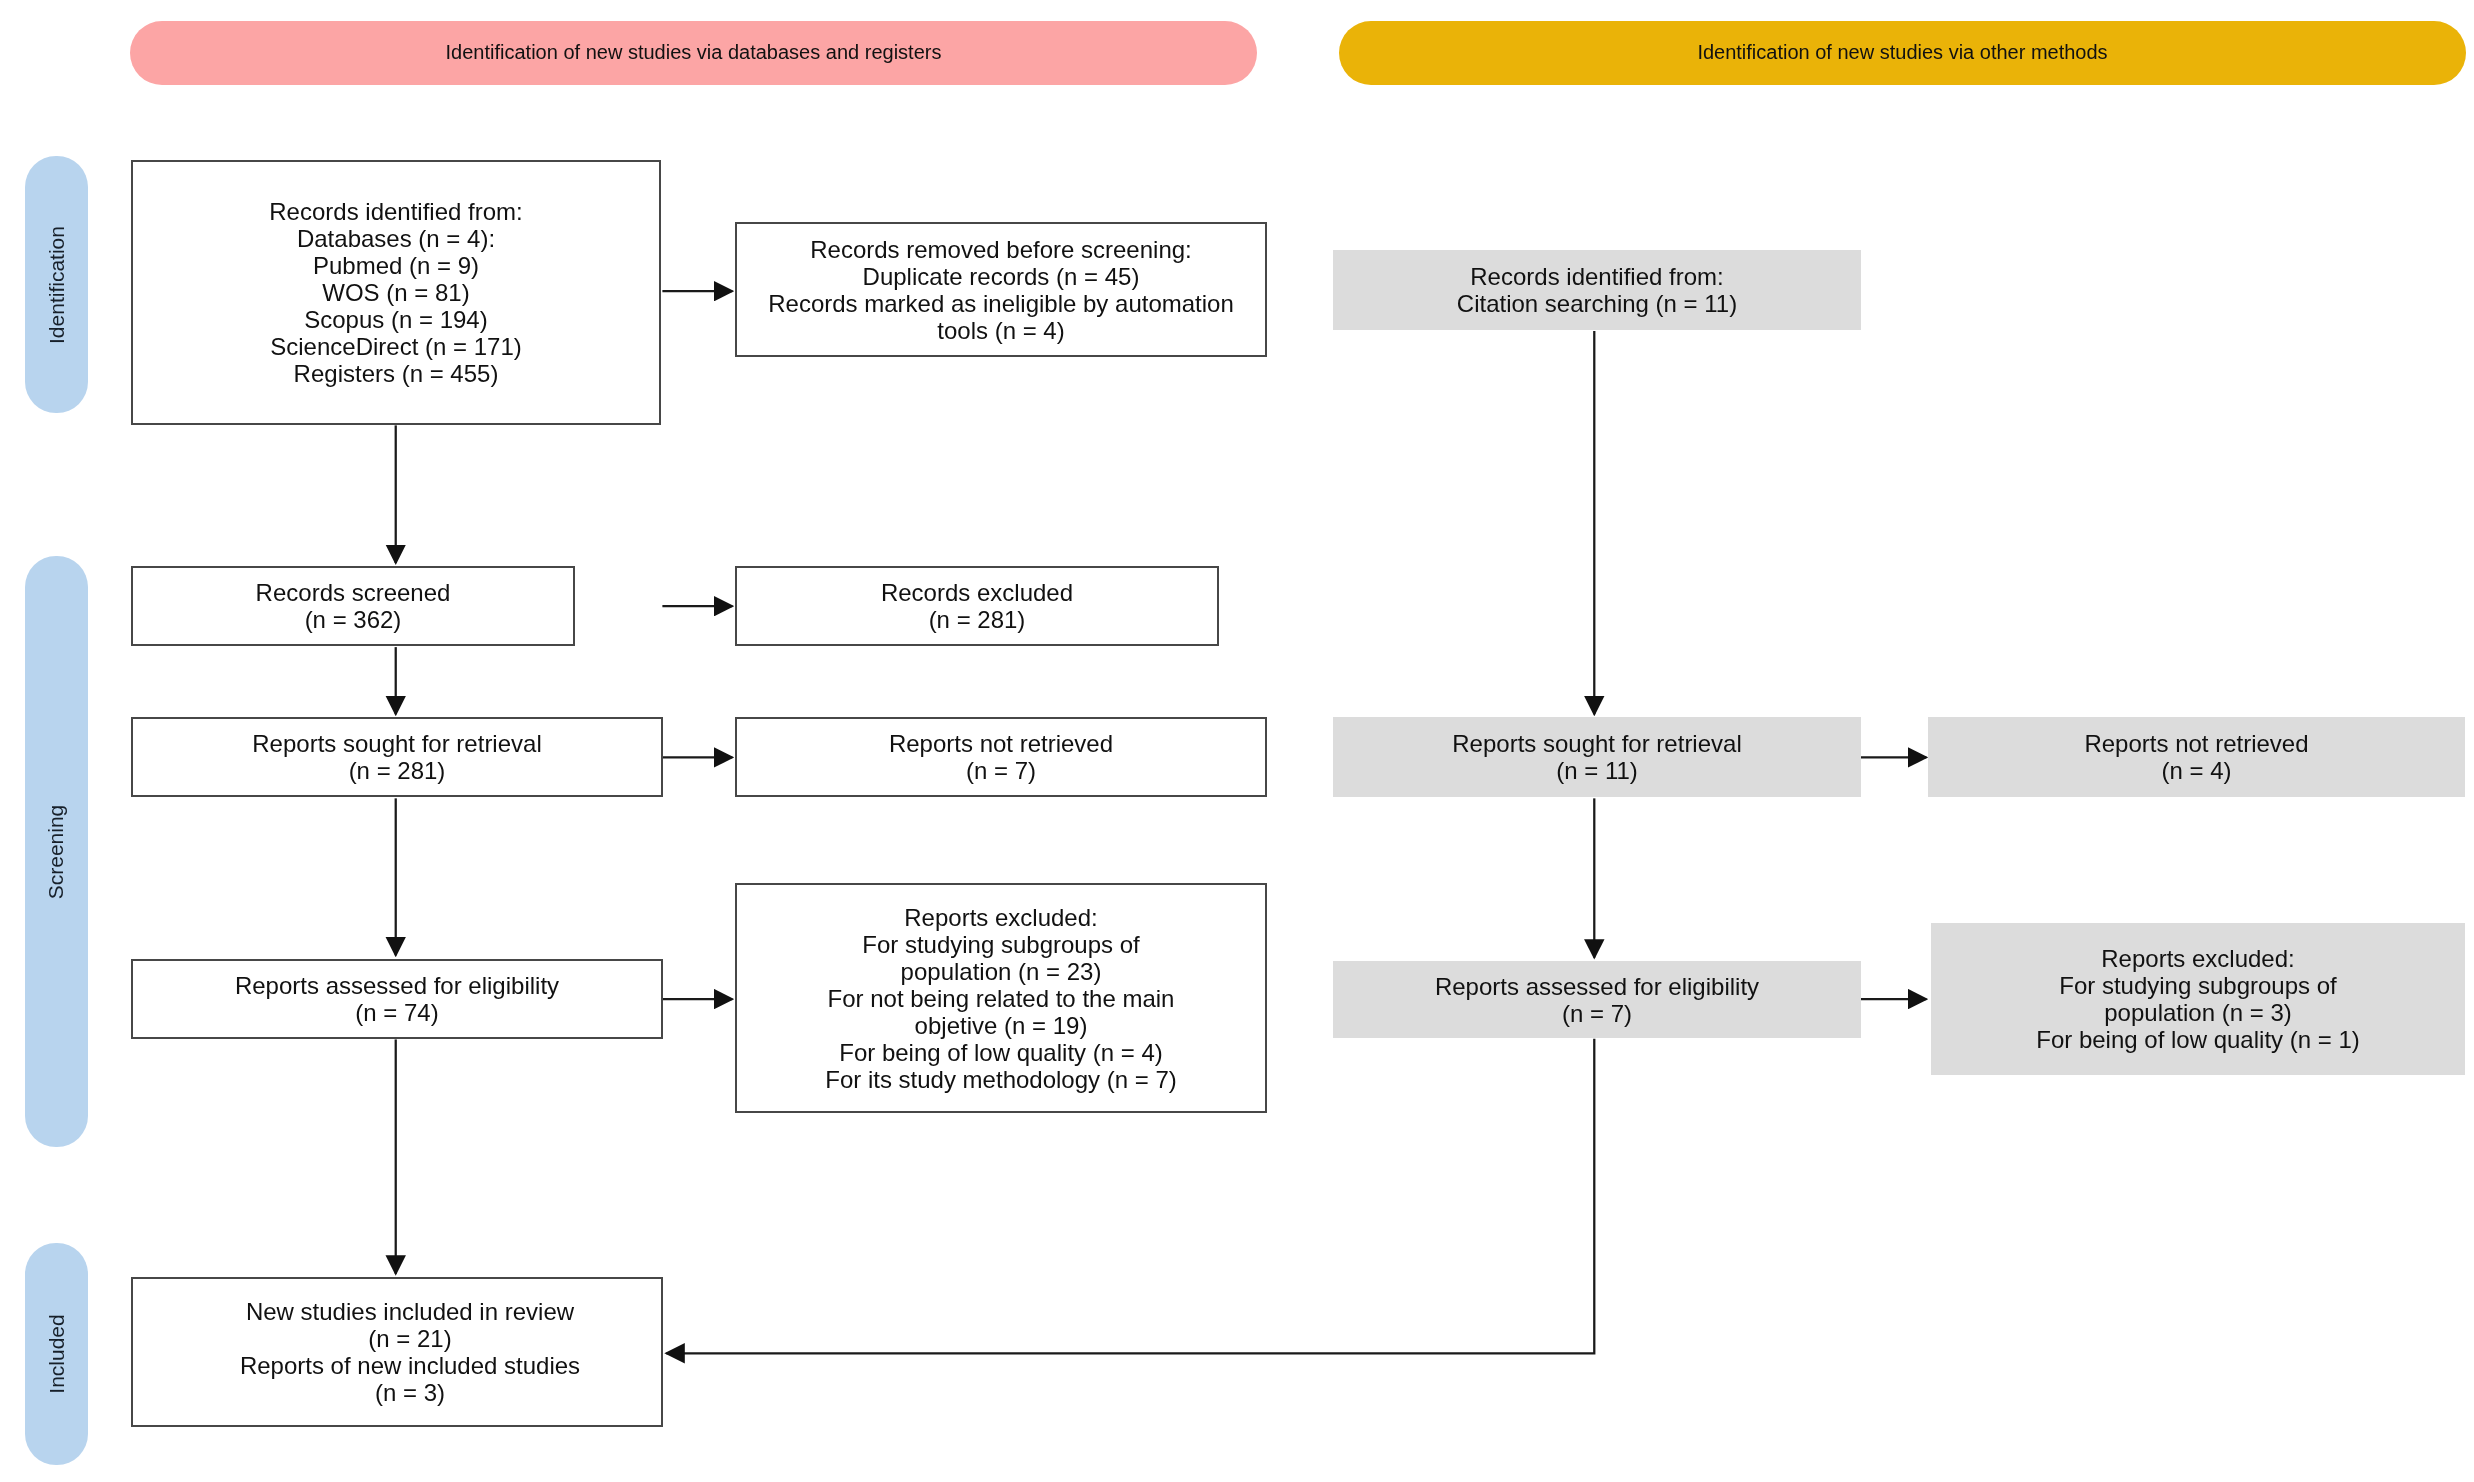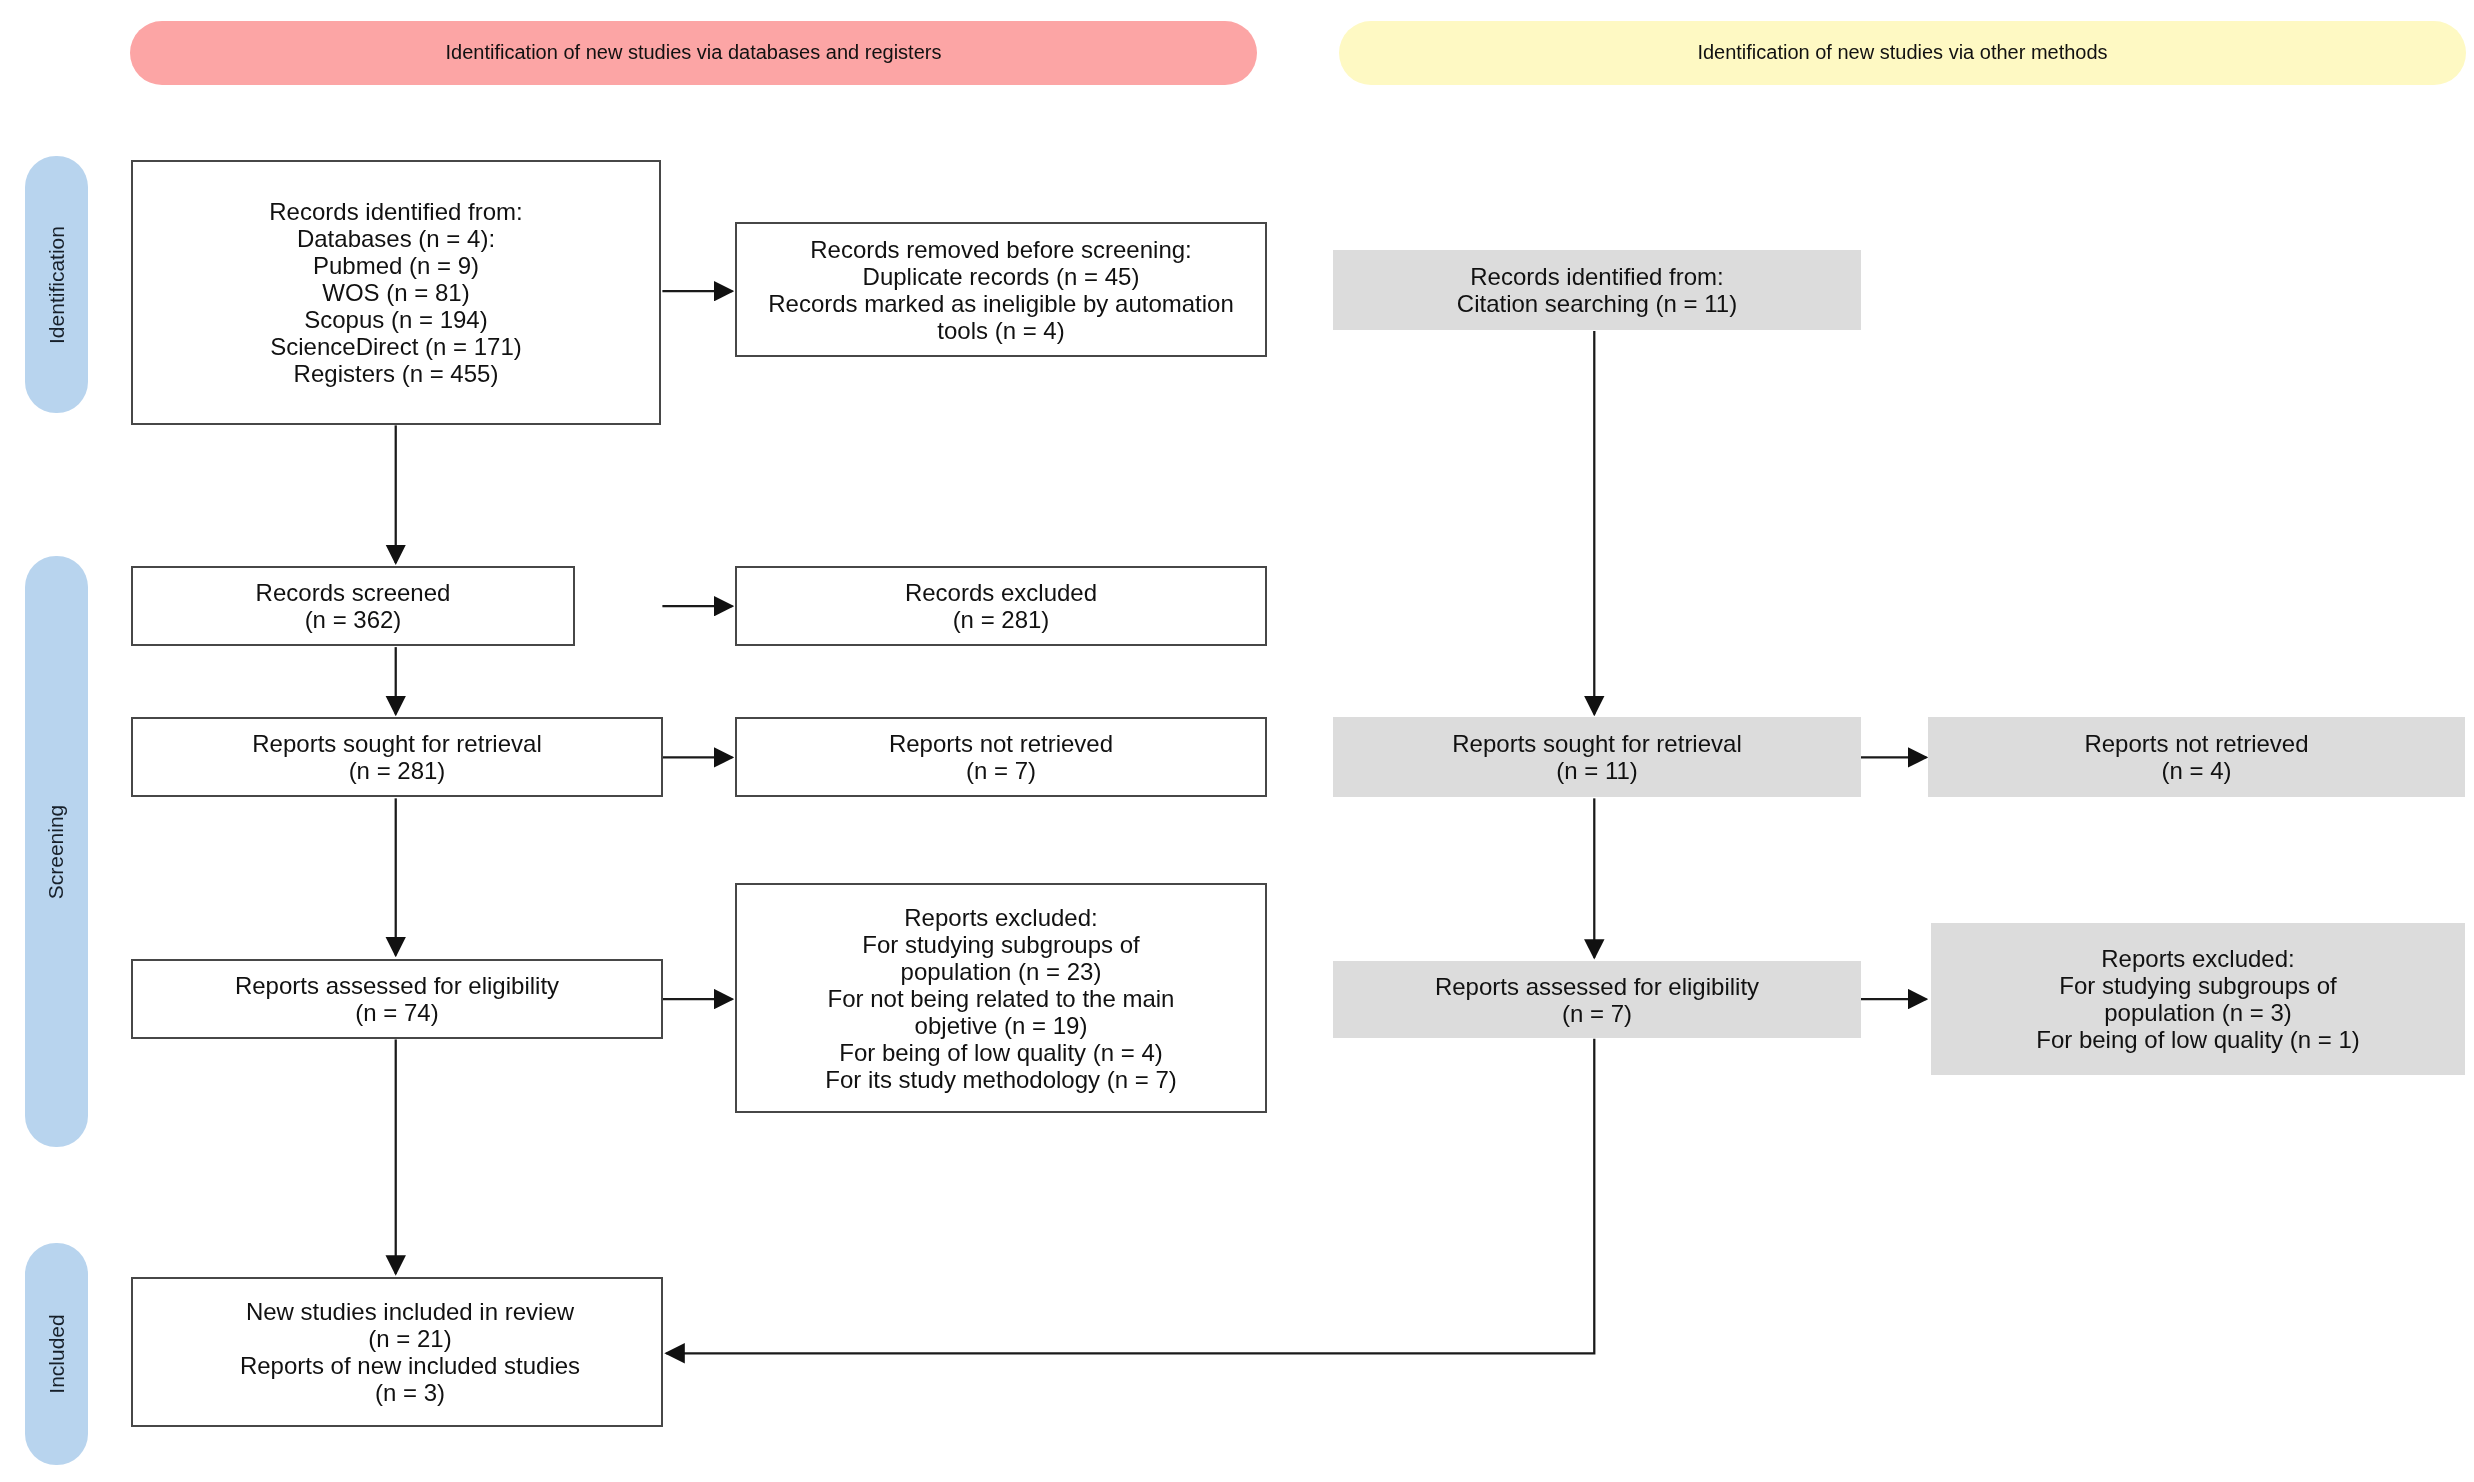--- a/index.html
+++ b/index.html
@@ -31,21 +31,21 @@
     display:flex;align-items:center;justify-content:center;
     font-size:24px;line-height:27px;text-align:center;
   }
   .box .txt{white-space:pre-line;}
   .white{background:#ffffff;border:2.3px solid #474747;}
   .gray{border:none;}
   .bx-a1{left:131px;top:160px;width:530px;height:265px;}
   .bx-b1{left:735px;top:222px;width:532px;height:135px;}
   .bx-c1{left:1333px;top:250px;width:528px;height:80px;}
   .bx-a2{left:131px;top:566px;width:444px;height:80px;}
-  .bx-b2{left:735px;top:566px;width:532px;height:80px;}
+  .bx-b2{left:735px;top:566px;width:484px;height:80px;}
   .bx-a3{left:131px;top:717px;width:532px;height:80px;}
   .bx-b3{left:735px;top:717px;width:532px;height:80px;}
   .bx-c3{left:1333px;top:717px;width:528px;height:80px;}
   .bx-d3{left:1928px;top:717px;width:537px;height:80px;}
   .bx-a4{left:131px;top:959px;width:532px;height:80px;}
   .bx-b4{left:735px;top:883px;width:532px;height:230px;}
   .bx-c4{left:1333px;top:961px;width:528px;height:77px;}
   .bx-d4{left:1931px;top:923px;width:534px;height:152px;}
   .bx-a5{left:131px;top:1277px;width:532px;height:150px;padding-left:26px;}
   
@@ -73,21 +73,21 @@
   <line x1="2804" y1="582" x2="2804" y2="1256" marker-end="url(#arrow)"></line>
   <line x1="3272" y1="1332" x2="3388" y2="1332" marker-end="url(#arrow)"></line>
   <line x1="2804" y1="1404" x2="2804" y2="1684" marker-end="url(#arrow)"></line>
   <line x1="3272" y1="1757" x2="3388" y2="1757" marker-end="url(#arrow)"></line>
   <polyline points="2804,1827 2804,2380 1172,2380" marker-end="url(#arrow)"></polyline>
 </svg>
 
 <div class="abs pill hdr-db" style="background-color: #fca5a5;">
   <span>Identification of new studies via databases and registers</span>
 </div>
-<div class="abs pill hdr-other" style="background-color: #fef9c3;">
+<div class="abs pill hdr-other" style="background-color: #eab308;">
   <span>Identification of new studies via other methods</span>
 </div>
 
 <div class="abs stage st-identification" style="background-color: rgb(184, 212, 238);">
   <span>Identification</span>
 </div>
 <div class="abs stage st-screening" style="background-color: rgb(184, 212, 238);">
   <span>Screening</span>
 </div>
 <div class="abs stage st-included" style="background-color: rgb(184, 212, 238);">

